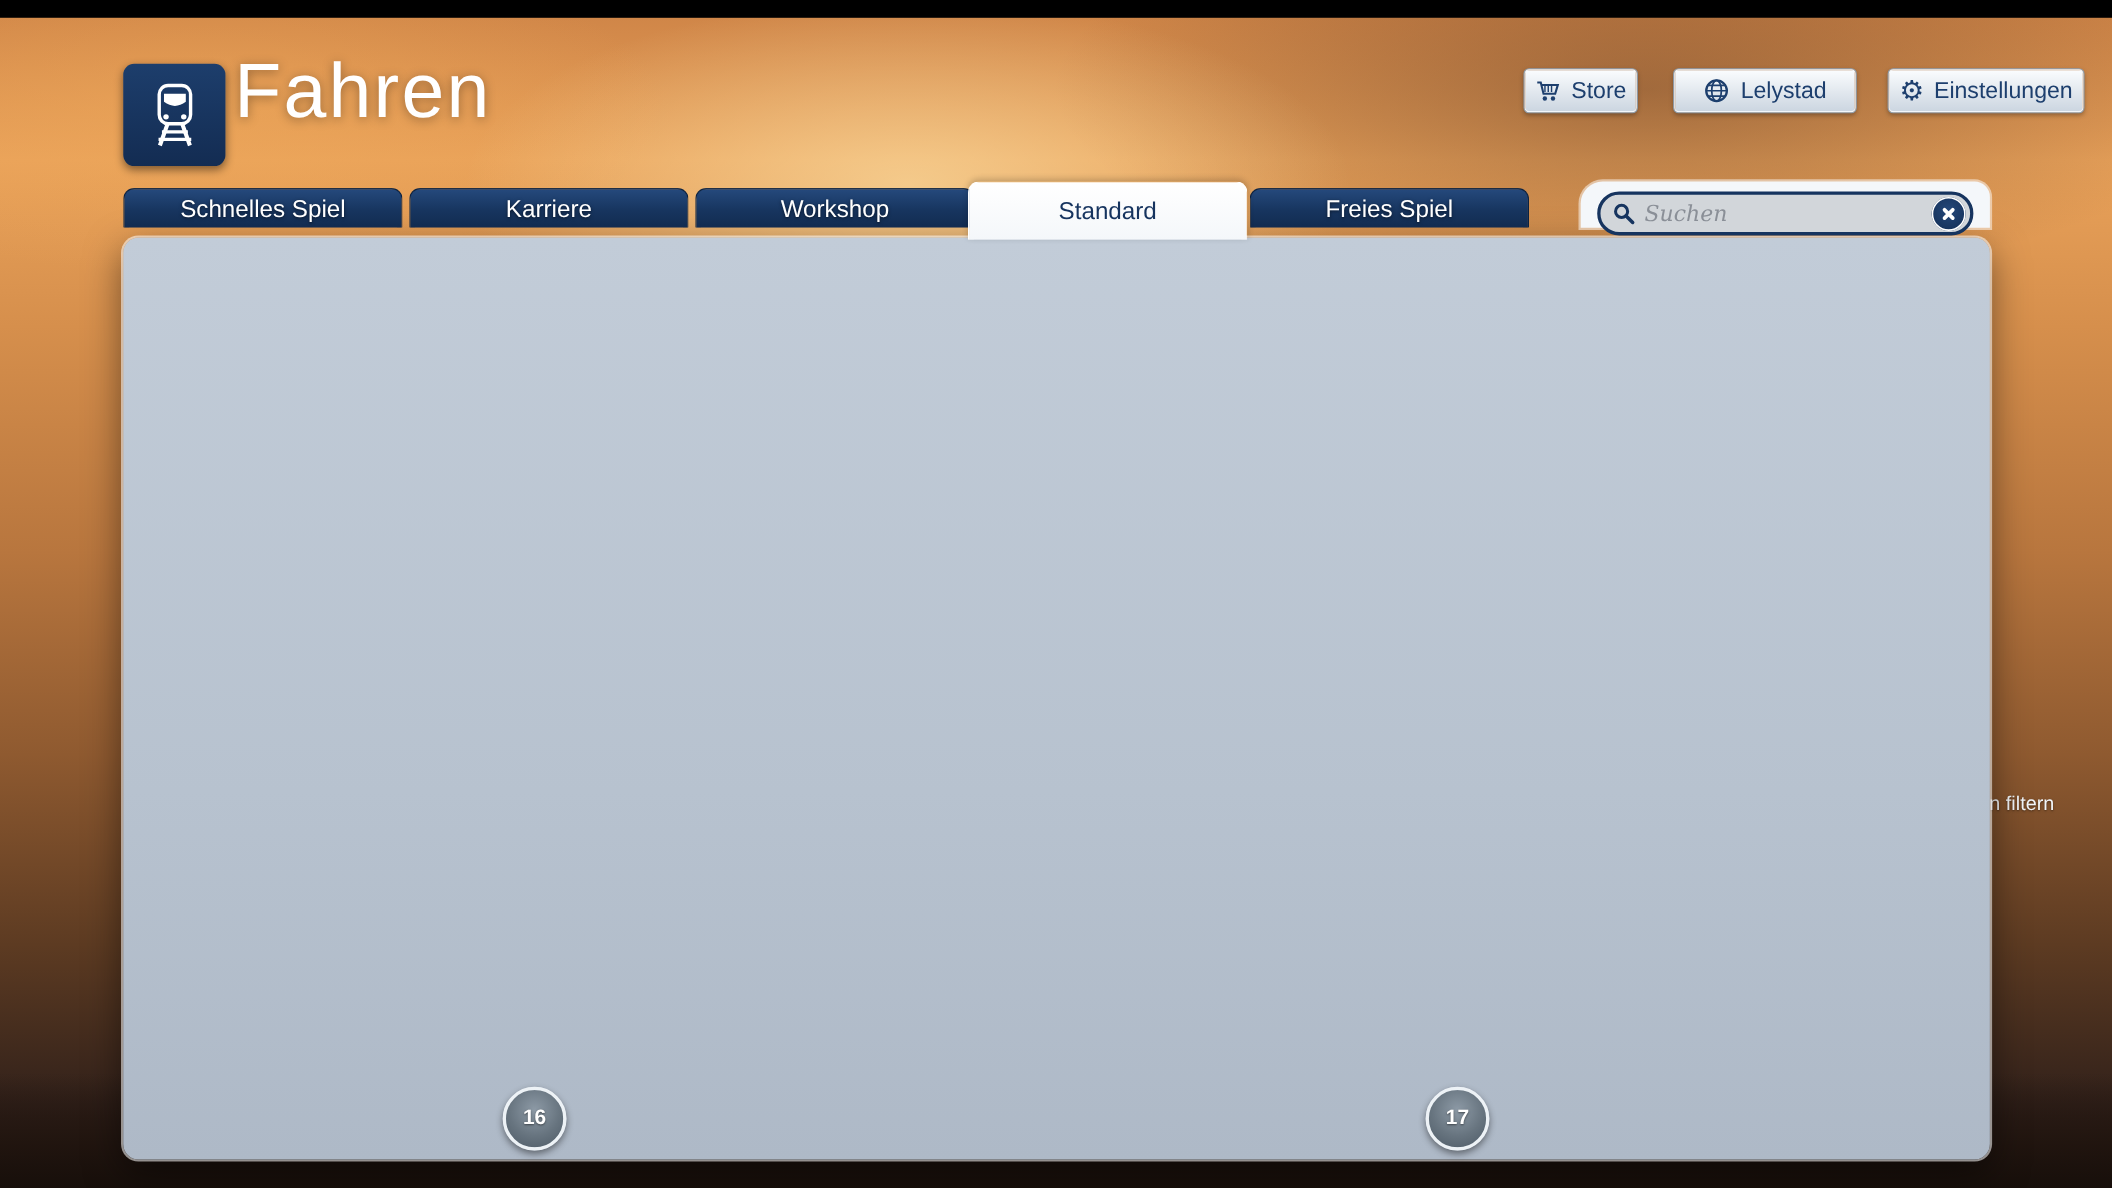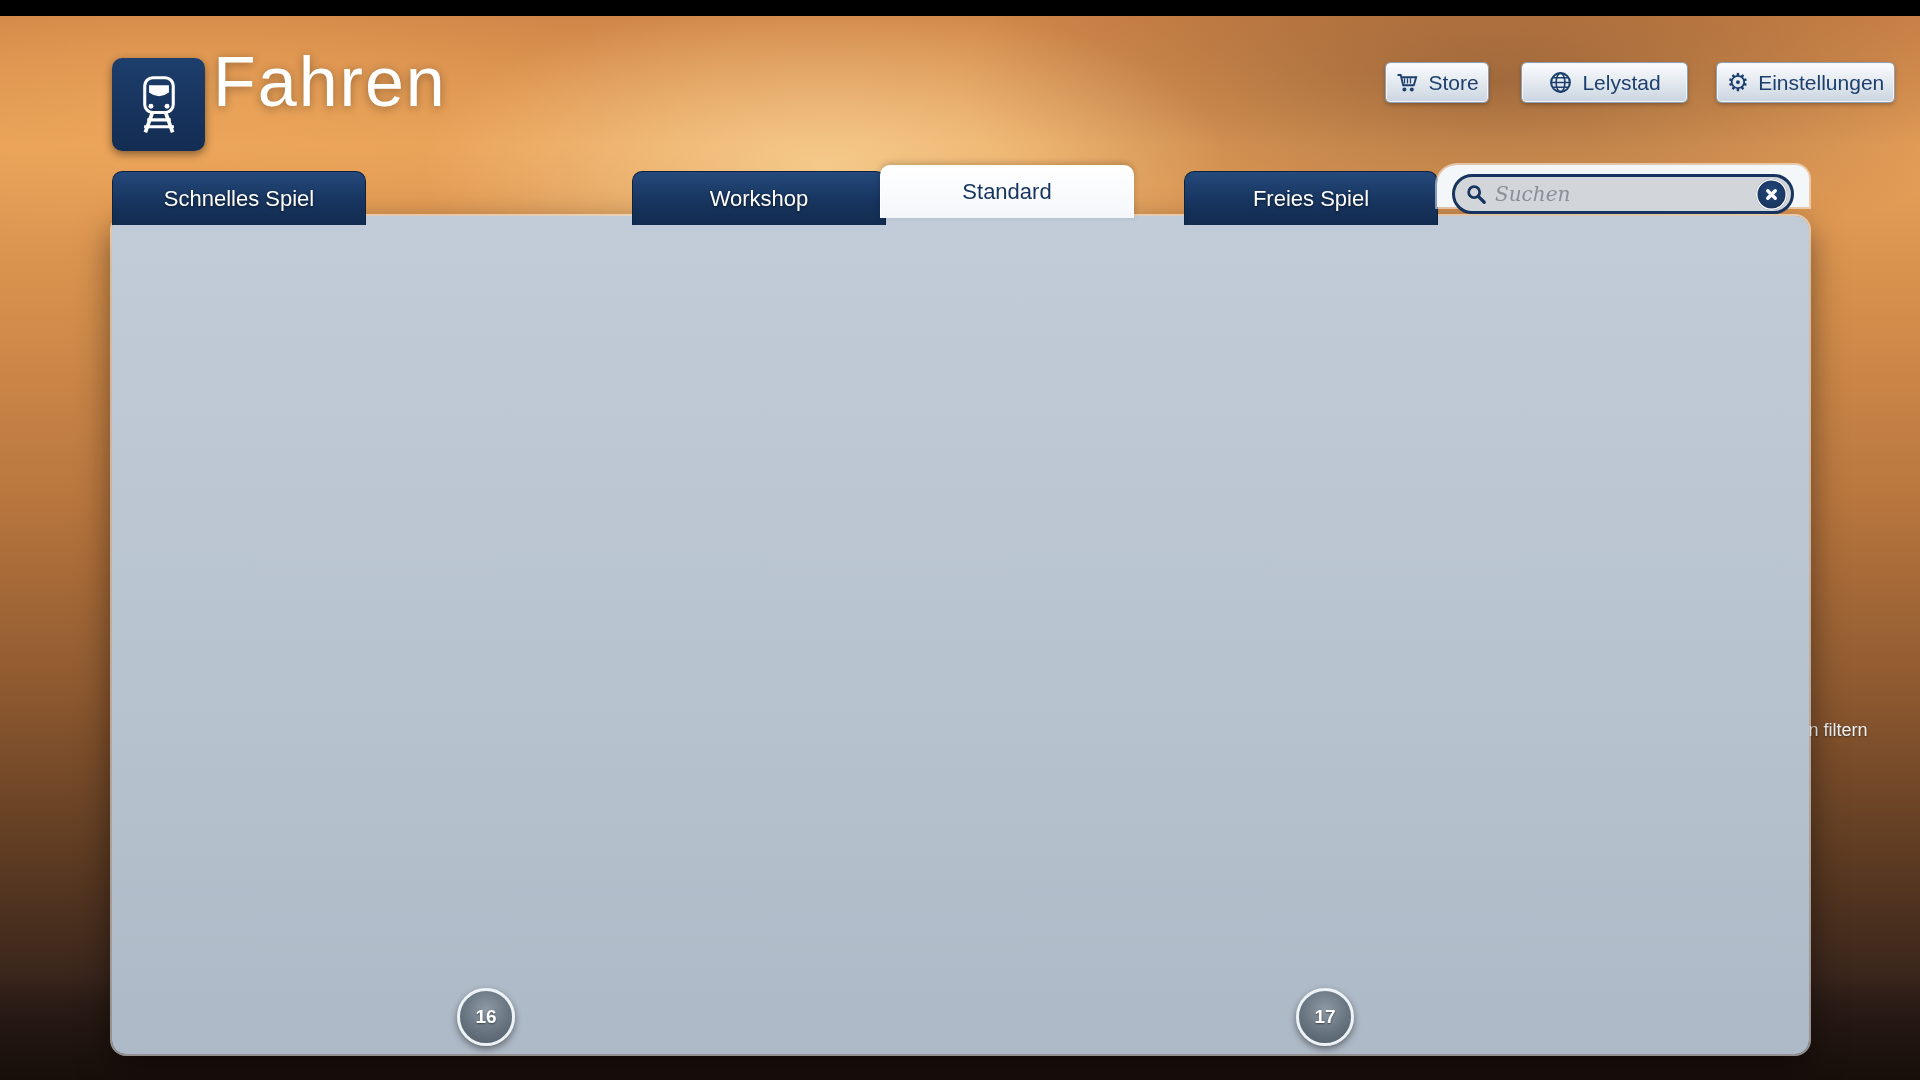--- a/index.html
+++ b/index.html
@@ -37,21 +37,21 @@
     display: flex; align-items: center; justify-content: center; gap: 9px;
     background: linear-gradient(180deg,#fafcfe 0%,#e3e9ef 50%,#ccd6e1 100%);
     border-radius: 4px; border: 1px solid #f2f6fa;
     box-shadow: 0 0 0 1px #8ea0b2, 0 2px 5px rgba(0,0,0,.35);
     color: #1d3f6e; font-size: 21px; cursor: pointer;
   }
   .gear-glyph { font-size: 25px; line-height: 1; color:#1d3f6e; font-family:"DejaVu Sans", sans-serif; }
 
   
   .tab {
-    position: absolute; top: 155px; height: 54px; width: 254px;
+    position: absolute; top: 155px; height: 36px; width: 254px;
     background: linear-gradient(180deg,#25497c 0%,#17355f 55%,#122b50 100%);
     border: 1px solid #0c2241; border-bottom: none;
     border-radius: 10px 10px 0 0;
     color: #fff; font-size: 22px; display: flex; align-items: center; justify-content: center;
     text-shadow: 0 1px 3px rgba(0,0,0,.6); cursor: pointer; z-index: 3;
   }
   .tab--active {
     top: 149px; height: 53px;
     background: linear-gradient(180deg,#ffffff 0%,#f4f7fa 100%);
     border-color: #fff; color: #16345f; text-shadow: none; z-index: 5;
@@ -287,27 +287,30 @@
     <span>Lelystad</span>
   </div>
   <div class="hdr-btn" style="left:1717px;width:177px;">
     <span class="gear-glyph">⚙</span>
     <span>Einstellungen</span>
   </div>
 
   <div class="tab" style="left:112px;">
       <span>Schnelles Spiel</span>
     </div>
+  <div class="tab" style="left:372px;">
+      <span>Karriere</span>
+    </div>
   <div class="tab" style="left:632px;">
       <span>Workshop</span>
     </div>
   <div class="tab tab--active" style="left:880px;text-align:center;">
       <span>Standard</span>
     </div>
-  <div class="tab" style="left:1184px;">
+  <div class="tab" style="left:1136px;">
       <span>Freies Spiel</span>
     </div>
 
   <div class="search-box">
     <div class="search-pill">
       <svg width="22" height="22" viewBox="0 0 24 24">
         <circle cx="10" cy="10" r="6" fill="none" stroke="#16345f" stroke-width="3"></circle>
         <line x1="14.5" y1="14.5" x2="21" y2="21" stroke="#16345f" stroke-width="3.5" stroke-linecap="round"></line>
       </svg>
       <input type="text" placeholder="Suchen" style="">

